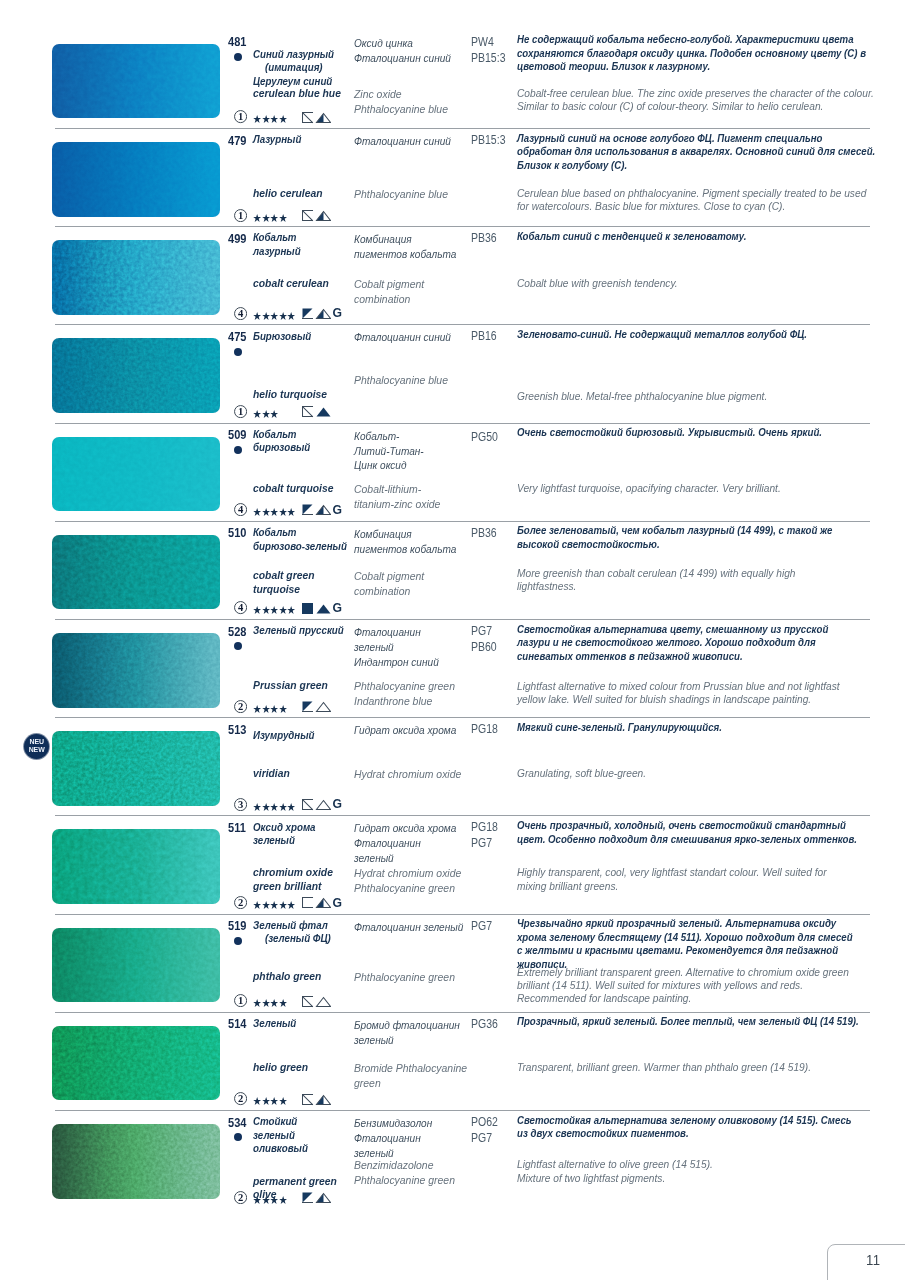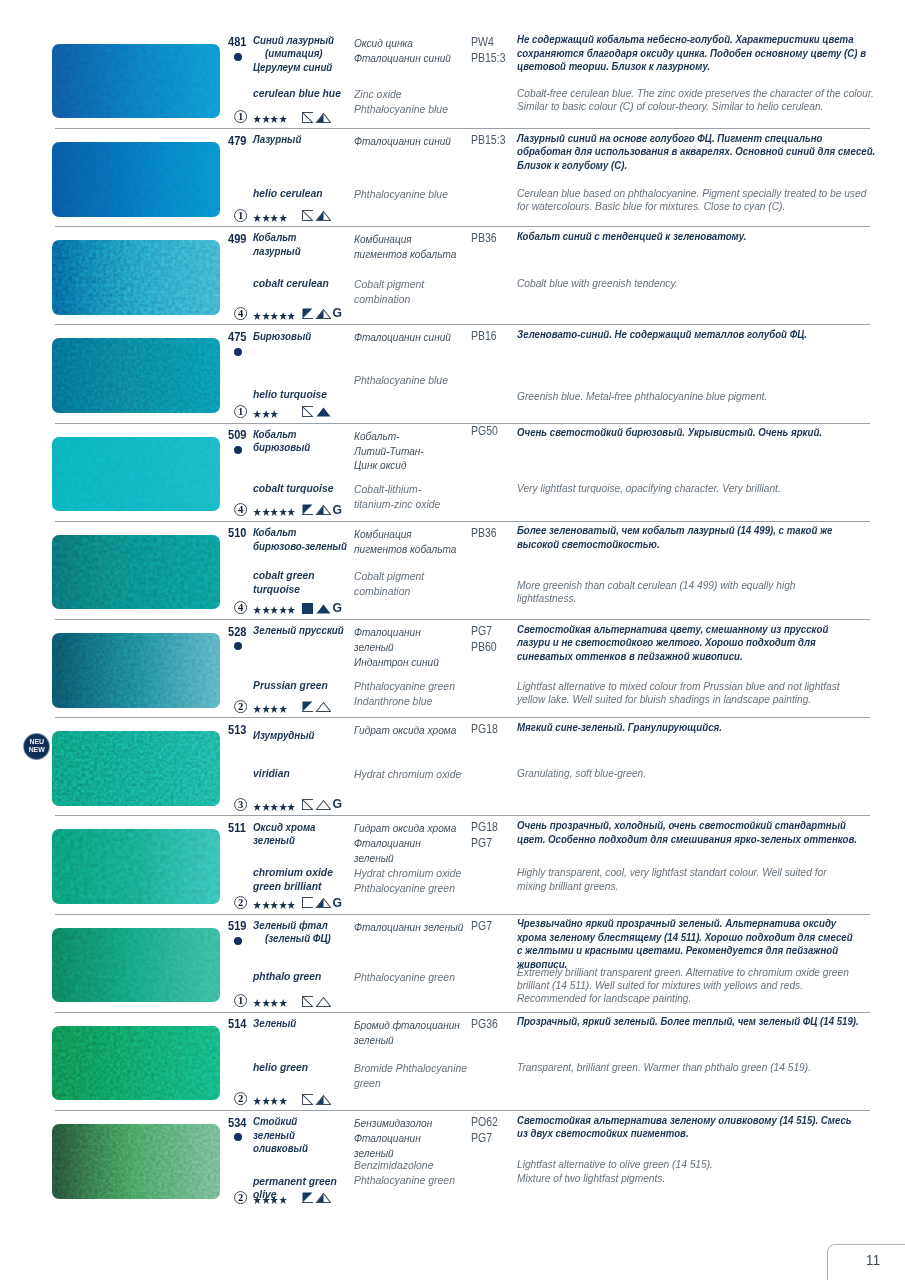--- a/index.html
+++ b/index.html
@@ -145,21 +145,21 @@
           <svg viewBox="0 0 168 75" preserveAspectRatio="none">
             <rect width="168" height="75" filter="url(#grain0)"></rect>
           </svg>
         </div>
       </div>
   <div class="c-num">
         <span class="num">481</span>
       </div>
   <div class="dot" style="left:233.7px;top:23.4px;position:absolute"></div>
   <div class="c-name">
-    <div class="blk" style="top:4px">
+    <div class="blk" style="top:18px">
       <div class="ln ru">Синий лазурный</div>
       <div class="ln ru ind">(имитация)</div>
       <div class="ln ru">Церулеум синий</div>
     </div>
     <div class="blk" style="top:57.0px">
       <div class="ln en">cerulean blue hue</div>
     </div>
   </div>
   <div class="c-pig">
     <div class="blk" style="top:6.1px">
@@ -446,21 +446,21 @@
       <div class="ln ru-reg">Кобальт-</div>
       <div class="ln ru-reg">Литий-Титан-</div>
       <div class="ln ru-reg">Цинк оксид</div>
     </div>
     <div class="blk" style="top:59.4px">
       <div class="ln en-reg">Cobalt-lithium-</div>
       <div class="ln en-reg">titanium-zinc oxide</div>
     </div>
   </div>
   <div class="c-code">
-    <div class="blk" style="top:0">
+    <div class="blk" style="top:6px">
       <div class="ln code">PG50</div>
     </div>
   </div>
   <div class="c-desc">
     <div class="blk" style="top:3.8px">
       <div class="ln descru">Очень светостойкий бирюзовый. Укрывистый. Очень яркий.</div>
     </div>
     <div class="blk" style="top:59.4px">
       <div class="ln descen">Very lightfast turquoise, opacifying character. Very brilliant.</div>
     </div>
@@ -529,21 +529,21 @@
   <div class="c-code">
     <div class="blk" style="top:3.8px">
       <div class="ln code">PB36</div>
     </div>
   </div>
   <div class="c-desc">
     <div class="blk" style="top:3.8px">
       <div class="ln descru">Более зеленоватый, чем кобальт лазурный (14 499), с такой же</div>
       <div class="ln descru">высокой светостойкостью.</div>
     </div>
-    <div class="blk" style="top:58px">
+    <div class="blk" style="top:46px">
       <div class="ln descen">More greenish than cobalt cerulean (14 499) with equally high</div>
       <div class="ln descen">lightfastness.</div>
     </div>
   </div>
   <div class="sym">
     <svg class="series" viewBox="0 0 13.2 13.2">
           <circle cx="6.6" cy="6.6" r="6.05"></circle>
           <text x="6.65" y="10.25">4</text>
         </svg>
     <span class="stars"><svg class="star" width="8.3" height="8" viewBox="0 0 10 9.74">

